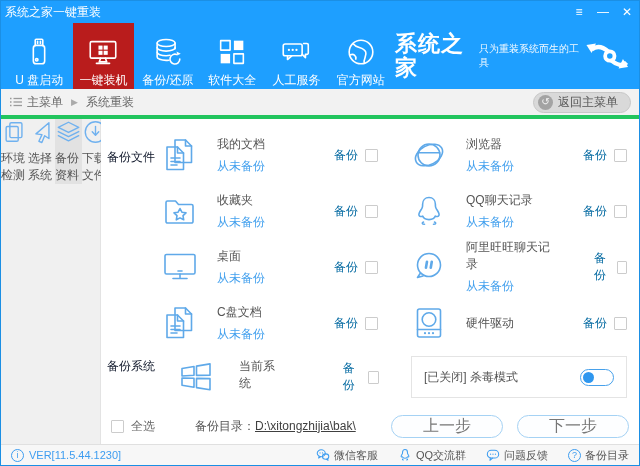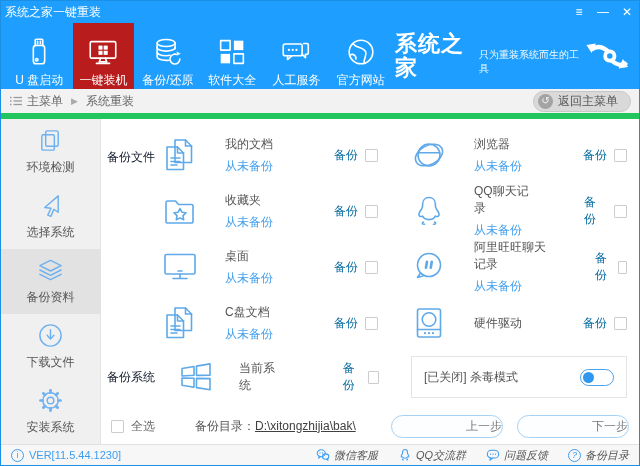--- a/index.html
+++ b/index.html
@@ -13,74 +13,74 @@
   .win-controls { margin-left:auto; display:flex; }
   .win-btn { width:24px; height:22px; display:flex; align-items:center; justify-content:center; color:#fff; font-size:12px; cursor:pointer; }
   .navbar { height:66px; background:#1e9fff; display:flex; align-items:stretch; padding-left:8px; flex-shrink:0; }
   .nav-item { width:66px; display:flex; flex-direction:column; align-items:center; justify-content:flex-end; gap:3px; color:#fff; cursor:pointer; margin-right:4px; }
   .nav-item.active { background:#b91c1c; }
   .nav-item svg { width:34px; height:34px; }
   .nav-label { font-size:12px; white-space:nowrap; }
   .brand { margin-left:auto; margin-right:10px; display:flex; align-items:center; gap:6px; color:#fff; }
   .brand-text { display:flex; }
   .brand-name { font-size:22px; font-weight:bold; letter-spacing:1px; line-height:24px; }
-  .brand-slogan { font-size:10px; opacity:.95; margin-top:16px; }
+  .brand-slogan { font-size:10px; opacity:.95; margin-top:10px; }
   .brand svg { width:48px; height:36px; }
 
   
-  .breadcrumb-bar { height:30px; background:#f2f2f2; border-bottom:6px solid #22c55e; display:flex; align-items:center; padding:0 8px; color:#666; flex-shrink:0; }
+  .breadcrumb-bar { height:30px; background:#f2f2f2; border-bottom:4px solid #22c55e; display:flex; align-items:center; padding:0 8px; color:#666; flex-shrink:0; }
   .crumb { margin:0 4px; }
   .crumb-sep { color:#aaa; font-size:9px; margin:0 4px; }
   .back-btn { margin-left:auto; height:21px; background:#d9d9d9; border:1px solid #c7c7c7; border-radius:11px; display:flex; align-items:center; gap:5px; padding:0 12px 0 4px; color:#555; cursor:pointer; }
   .back-circle { width:15px; height:15px; border-radius:50%; background:#a3a3a3; color:#f2f2f2; display:flex; align-items:center; justify-content:center; font-size:10px; line-height:1; }
 
   
   .body-row { flex:1; display:flex; min-height:0; }
-  .sidebar { width:100px; background:#f0f0f0; border-right:1px solid #e3e3e3; display:flex; flex-direction:column; flex-shrink:0; }
+  .sidebar { width:100px; background:#f0f0f0; border-right:1px solid #e3e3e3; display:flex; flex-direction:row; flex-shrink:0; }
   .side-item { height:65px; display:flex; flex-direction:column; align-items:center; justify-content:center; gap:5px; cursor:pointer; color:#555; }
   .side-item.active { background:#e2e2e2; }
   .side-item svg { width:27px; height:27px; }
 
   .main { flex:1; background:#fff; padding:8px 6px 0 6px; display:flex; flex-direction:column; }
   .files-section { display:flex; }
   .section-label { width:54px; padding-top:22px; color:#0f172a; flex-shrink:0; }
   .files-grid { flex:1; display:grid; grid-template-columns:1fr 1fr; column-gap:26px; }
   .file-item { height:56px; display:flex; align-items:center; }
   .file-item .ic { width:40px; flex-shrink:0; display:flex; align-items:center; }
   .file-item svg { width:38px; height:38px; }
-  .texts { margin-left:24px; display:flex; flex-direction:column; gap:5px; }
+  .texts { margin-left:16px; display:flex; flex-direction:column; gap:5px; }
   .f-name { color:#555; }
   .f-status { color:#42a0ee; cursor:pointer; }
   .f-status:empty { display:none; }
   .bk-ctrl { margin-left:auto; margin-right:6px; display:flex; align-items:center; gap:7px; }
   .bk-label { color:#0369a1;margin-left:44px; }
   input[type=checkbox] { appearance:none; -webkit-appearance:none; width:13px; height:13px; border:1px solid #ccc; background:#fff; border-radius:1px; cursor:pointer; margin:0; }
 
   .system-row { display:flex; align-items:center; margin-top:2px; height:48px; }
-  .system-left { width:278px; display:flex; align-items:center; flex-shrink:0;gap:16px; }
+  .system-left { width:278px; display:flex; flex-shrink:0;gap:16px; }
   .system-left .section-label { padding-top:0; }
   .system-left .ic { width:40px; display:flex; } .system-left svg { width:38px; height:38px; }
   .system-left .f-name { margin-left:8px; }
   .av-box { flex:1; margin-left:26px; margin-right:6px; height:42px; border:1px solid #e4e4e4; display:flex; align-items:center; padding:0 12px; color:#555;gap:42px; }
   .toggle { margin-left:auto; width:34px; height:17px; border:1px solid #47a1eb; border-radius:9px; position:relative; background:#fff; cursor:pointer; }
   .toggle .knob { position:absolute; left:2px; top:2px; width:11px; height:11px; border-radius:50%; background:#2f97ef; }
 
   .bottom-row { display:flex; align-items:center; margin-top:12px; height:26px; }
   .select-all { display:flex; align-items:center; gap:7px; margin-left:4px; color:#666; }
   .dir-group { margin-left:40px; color:#555; }
   .dir-link { color:#404040; text-decoration:underline; cursor:pointer; }
   .step-btns { margin-left:auto; display:flex; gap:14px; margin-right:4px; }
-  .step-btn { width:112px; height:23px; border:1px solid #a5d2f4; border-radius:12px; background:#fdfeff; color:#777; font-size:12px; font-family:Liberation Sans, sans-serif; cursor:pointer;text-align:right; }
+  .step-btn { width:112px; height:23px; border:1px solid #a5d2f4; border-radius:12px; background:#fdfeff; color:#777; font-size:16px; font-family:Liberation Sans, sans-serif; cursor:pointer; }
 
   
   .footer { height:21px; background:#f7f7f7; border-top:1px solid #e0e0e0; display:flex; align-items:center; padding:0 10px; flex-shrink:0; font-size:11px; }
   .ver-group { display:flex; align-items:center; gap:5px; color:#3e9df0; }
   .glyph-circle { width:13px; height:13px; border:1px solid #3e9df0; border-radius:50%; color:#3e9df0; display:flex; align-items:center; justify-content:center; font-size:9px; line-height:1; }
   .foot-links { margin-left:auto; display:flex; align-items:center; }
-  .foot-link { display:flex; align-items:center; gap:4px; margin-left:20px; color:#555; cursor:pointer;font-style:italic; }
+  .foot-link { display:flex; align-items:center; gap:4px; margin-left:20px; color:#555; cursor:pointer; }
   .foot-link svg { width:14px; height:14px; }
 
   .st { fill:none; stroke:#5fa9e9; stroke-width:1.6; stroke-linejoin:round; stroke-linecap:round; }
   .stw { fill:none; stroke:#fff; stroke-width:1.7; stroke-linejoin:round; stroke-linecap:round; }
   .sts { fill:none; stroke:#6fb1ef; stroke-width:1.5; stroke-linejoin:round; stroke-linecap:round; }
   .stf { fill:none; stroke:#3e9df0; stroke-width:1.2; stroke-linejoin:round; stroke-linecap:round; }
 </style>
 </head>
 <body>
 

